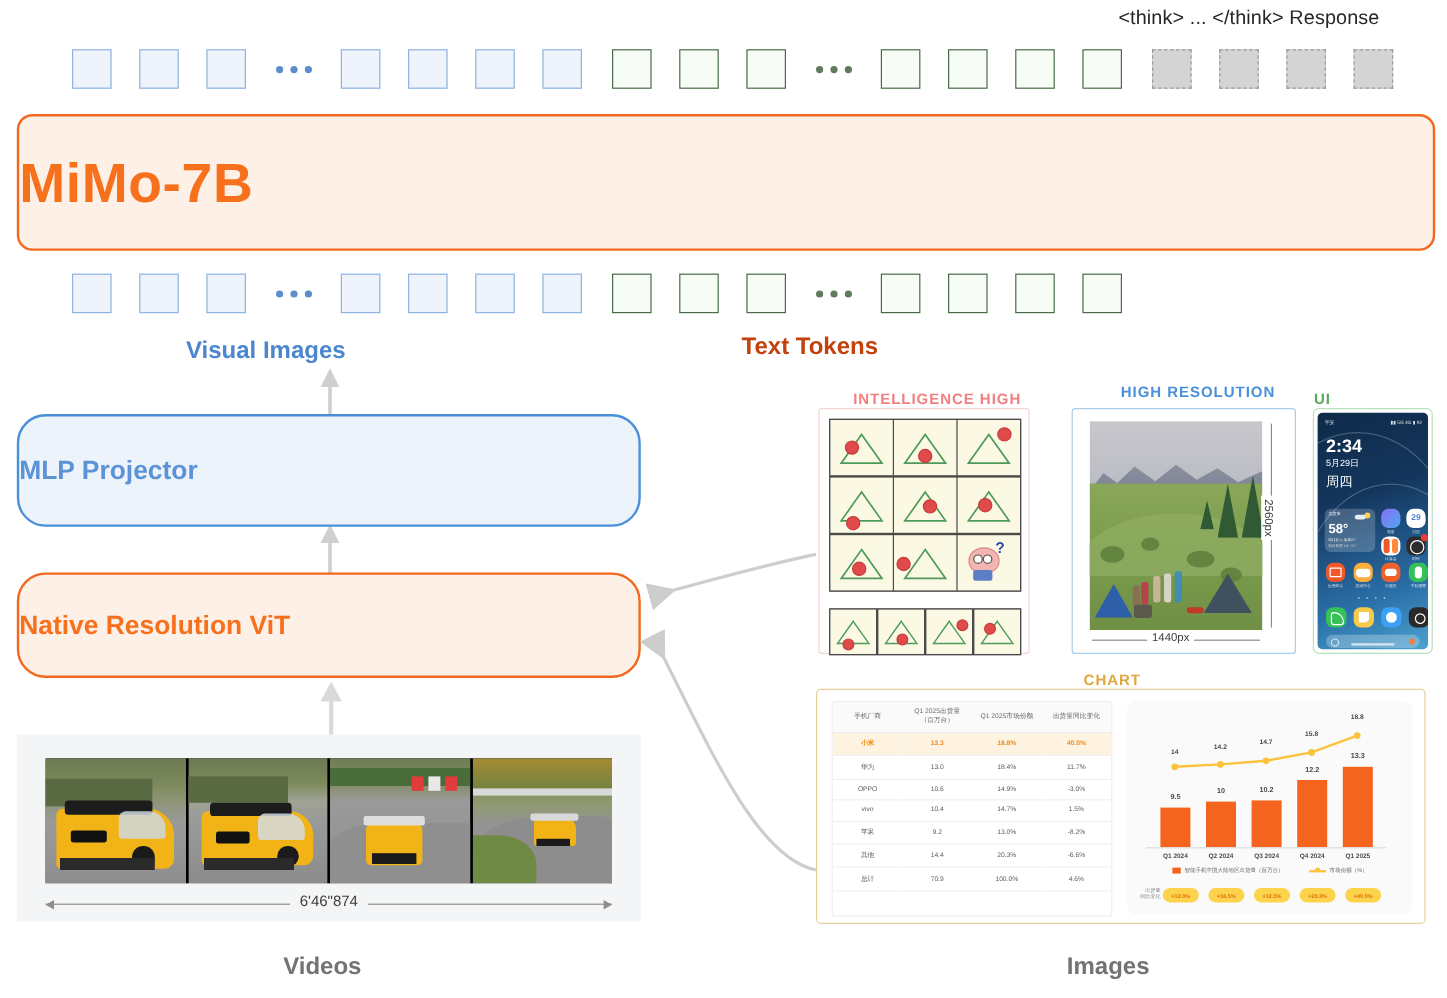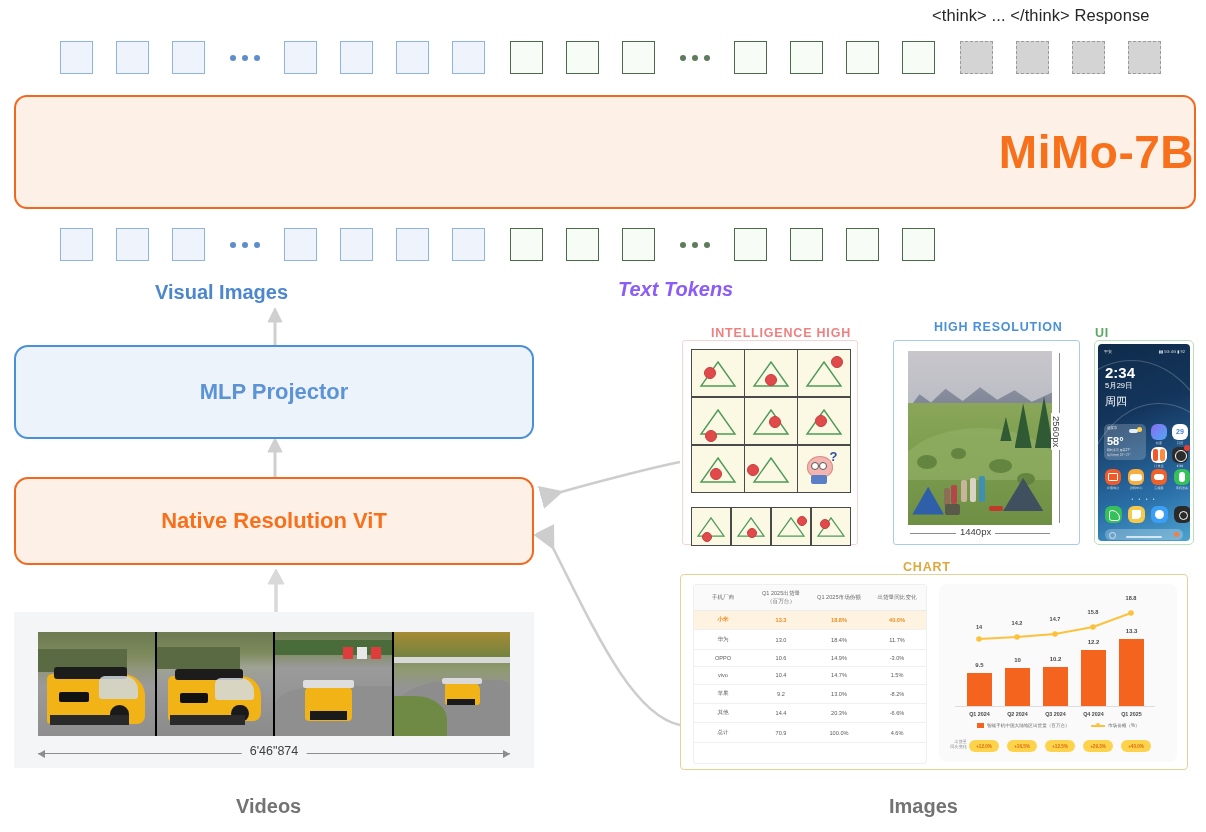--- a/index.html
+++ b/index.html
@@ -15,29 +15,29 @@
   .tok.resp{background:#d4d4d4;border:1.5px dashed #9a9a9a;}
   .dots{display:flex;gap:6px;width:33px;justify-content:center;}
   .dots i{width:6px;height:6px;border-radius:50%;display:block;}
   .dots.visual i{background:#5d8ecb;}
   .dots.text i{background:#5f7a5c;}
 
   .resp-label{font-size:16.5px;color:#262626;letter-spacing:.1px;}
 
   
   .mimo-box{background:#fdf0e7;border:2.2px solid #f2681f;border-radius:13px;
-            display:flex;align-items:center;justify-content:flex-end;}
+            display:flex;align-items:center;justify-content:flex-start;}
   .mimo-title{font-size:46px;color:#f7701c;font-weight:600;letter-spacing:.5px;}
 
   .tok-label{font-size:20px;font-weight:700;}
   .tok-label.v{color:#4b86cf;}
-  .tok-label.t{color:#8b5cf6;font-style:italic;}
-
-  
-  .mod-box{border-radius:14px;display:flex;align-items:center;justify-content:center;box-sizing:border-box;}
+  .tok-label.t{color:#c2410c;}
+
+  
+  .mod-box{border-radius:24px;display:flex;align-items:center;box-sizing:border-box;}
   .mod-box.mlp{background:#ecf3fb;border:2px solid #4a90d9;}
   .mod-box.vit{background:#fdf0e7;border:2px solid #f2681f;}
   .mod-txt{font-size:22px;font-weight:600;}
   .mod-txt.mlp{color:#5b93d6;}
   .mod-txt.vit{color:#f7701c;}
 
   
   .video-panel{background:#f4f5f6;box-sizing:border-box;}
   .frames{display:flex;background:#000;height:100%;}
   .frame{flex:1;position:relative;overflow:hidden;border-right:2px solid #000;}

